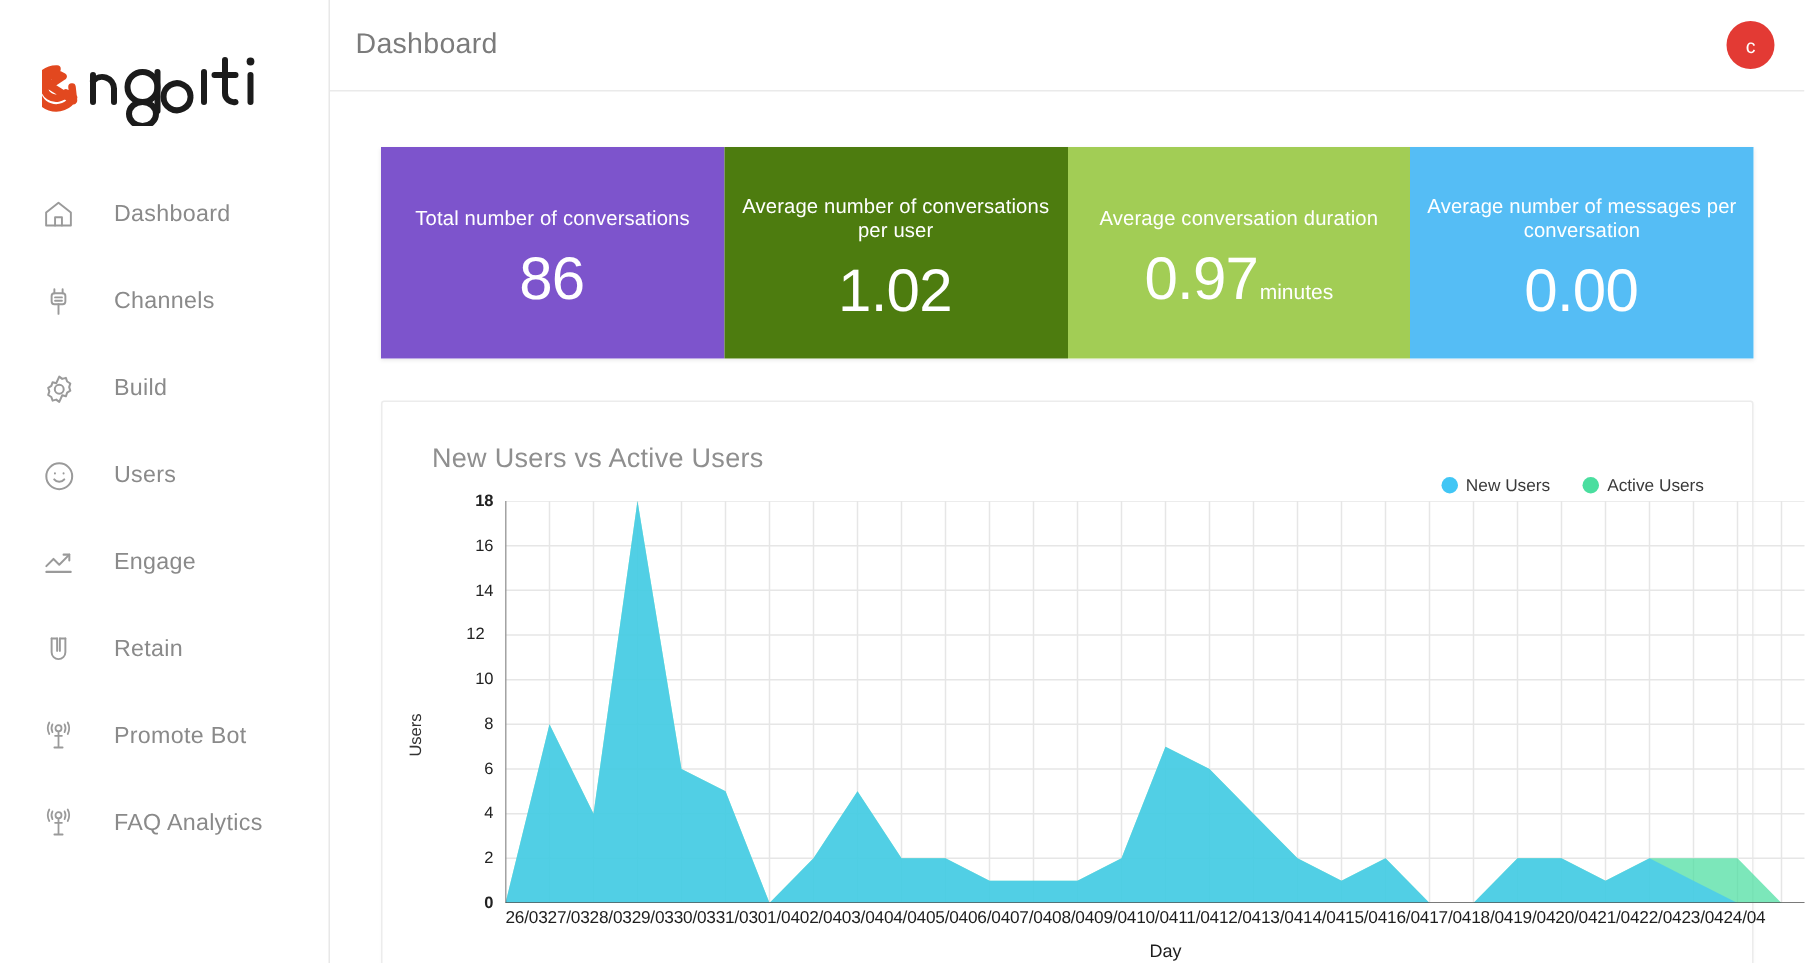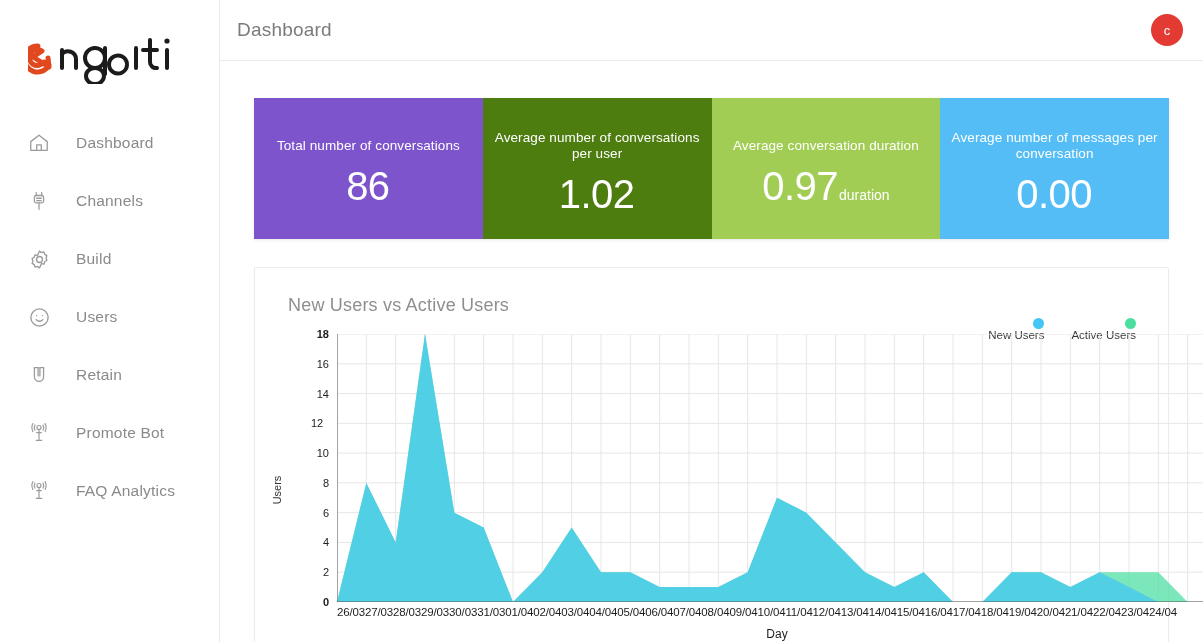--- a/index.html
+++ b/index.html
@@ -110,21 +110,21 @@
     box-shadow: 0 1px 2px rgba(0,0,0,0.03);
   }
   .chart-title {
     position: absolute; left: 33px; top: 27px;
     font-size: 18px; color: #8f8f8f; letter-spacing: 0.2px;
   }
   .legend {
     position: absolute; right: 32px; top: 50px;
     display: flex; align-items: center; gap: 22px;
   }
-  .legend-item { display: flex; align-items: flex-end; cursor: pointer; flex-direction: column; }
+  .legend-item { display: flex; align-items: flex-start; cursor: pointer; }
   .legend-dot { width: 11px; height: 11px; border-radius: 50%; }
   .legend-text { font-size: 11.5px; color: #3a3a3a; margin-left: 5px; }
 
   .plot-area {
     position: absolute;
     left: 50px; top: 66px;
     right: 8px; bottom: 0;
   }
   .ylabel {
     position: absolute;
@@ -215,20 +215,30 @@
           <svg width="23" height="23" viewBox="0 0 24 24" fill="none" stroke="#9a9a9a" stroke-width="1.4" stroke-linecap="round">
             <circle cx="12" cy="12" r="9"></circle>
             <circle cx="9" cy="10" r="0.7" fill="#9a9a9a" stroke="none"></circle>
             <circle cx="15" cy="10" r="0.7" fill="#9a9a9a" stroke="none"></circle>
             <path d="M8.5 14.2 a4.5 4.5 0 0 0 7 0"></path>
           </svg>
         </span>
         <span class="nav-label">Users</span>
       </div>
 
+      <div class="nav-item">
+        <span class="nav-icon">
+          <svg width="23" height="23" viewBox="0 0 24 24" fill="none" stroke="#9a9a9a" stroke-width="1.4" stroke-linecap="round" stroke-linejoin="round">
+            <path d="M3 14 L8 9 L12 13 L19 6"></path>
+            <path d="M15 6 H19 V10"></path>
+            <path d="M3 18 H20"></path>
+          </svg>
+        </span>
+        <span class="nav-label">Engage</span>
+      </div>
 
       <div class="nav-item">
         <span class="nav-icon">
           <svg width="22" height="22" viewBox="0 0 24 24" fill="none" stroke="#9a9a9a" stroke-width="1.4" stroke-linecap="round">
             <path d="M7 4 V14 a5 5 0 0 0 10 0 V4"></path>
             <path d="M7 4 H11 M13 4 H17"></path>
             <path d="M11 4 V13 M13 4 V13"></path>
           </svg>
         </span>
         <span class="nav-label">Retain</span>
@@ -286,21 +296,21 @@
           <div class="kpi-value-wrap">
             <span class="kpi-value">1.02</span>
             <span class="kpi-unit"></span>
           </div>
         </div>
 
         <div class="kpi" style="background:#a2cd55">
           <div class="kpi-label">Average conversation duration</div>
           <div class="kpi-value-wrap">
             <span class="kpi-value">0.97</span>
-            <span class="kpi-unit">duration</span>
+            <span class="kpi-unit">minutes</span>
           </div>
         </div>
 
         <div class="kpi" style="background:#55bdf5">
           <div class="kpi-label">Average number of messages per conversation</div>
           <div class="kpi-value-wrap">
             <span class="kpi-value">0.00</span>
             <span class="kpi-unit"></span>
           </div>
         </div>

